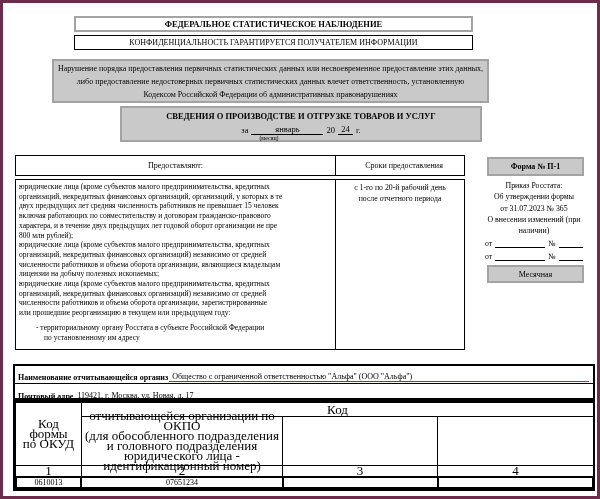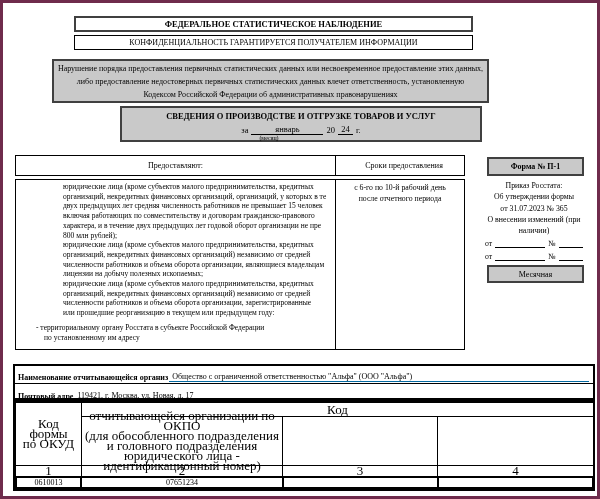--- a/index.html
+++ b/index.html
@@ -3,39 +3,39 @@
 <meta charset="utf-8">
 <style>
   html,body{margin:0;padding:0;background:#fff;}
   .page{
     position:relative;width:600px;height:499px;box-sizing:border-box;
     border:3px solid var(--frame,#6f2b4c);outline:1px solid var(--frame_light,#c77e9b);
     background:#fff;overflow:hidden;
     font-family:"Liberation Serif","DejaVu Serif",serif;color:#000;
   }
   .abs{position:absolute;box-sizing:border-box;}
-  .blackbox{border:2px solid #404040;display:flex;align-items:center;justify-content:center;text-align:center;}
+  .blackbox{border:2px solid #a3a3a3;display:flex;align-items:center;justify-content:center;text-align:center;}
   .thinbox{border:1.5px solid #000;display:flex;align-items:center;justify-content:center;text-align:center;}
   .graybg{background:var(--box_gray,#c9c9c9);}
   .fed{left:71px;top:13px;width:399px;height:16px;font-size:8.5px;font-weight:bold;}
   .conf{left:71px;top:32px;width:399px;height:15px;font-size:8px;border-width:1.5px;}
   .warn{left:49px;top:56px;width:437px;height:44px;font-size:8px;line-height:13px;flex-direction:column;justify-content:center;}
   .titlebox{left:117px;top:103px;width:362px;height:36px;padding-top:3px;text-align:center;}
   .title-l1{font-size:8.5px;font-weight:bold;}
   .period{font-size:8.5px;margin-top:3px;display:flex;justify-content:center;align-items:flex-end;gap:3px;}
   .uline{border-bottom:1px solid #000;display:inline-block;text-align:center;}
   .month-line{width:72px;}
   .year-line{width:15px;}
   .caption{font-size:6px;transform:translateX(-32px);}
   .hcell{font-size:8px;}
   .h1{left:12px;top:152px;width:321px;height:21px;}
   .h2{left:332px;top:152px;width:130px;height:21px;padding-left:8px;}
   .b1{left:12px;top:176px;width:321px;height:171px;border:1.5px solid #000;padding:2px 1px 0 3px;overflow:hidden;}
   .b2{left:332px;top:176px;width:130px;height:171px;border:1.5px solid #000;padding:3px 2px 0 2px;text-align:center;font-size:7.8px;line-height:10.5px;}
-  .pline{font-size:7.5px;line-height:9.7px;white-space:nowrap;overflow:hidden;margin-left:44px;}
+  .pline{font-size:7.5px;line-height:9.7px;white-space:nowrap;overflow:hidden;}
   .bullet1{font-size:7.5px;line-height:9.7px;white-space:nowrap;margin-top:5px;padding-left:17px;}
   .bullet2{font-size:7.5px;line-height:9.7px;white-space:nowrap;padding-left:25px;}
   .formbox{left:484px;top:154px;width:97px;height:19px;font-size:8px;font-weight:bold;}
   .orderblk{left:467px;top:177px;width:128px;text-align:center;font-size:7.8px;line-height:11.3px;}
   .otrow{left:482px;width:104px;height:12px;display:flex;align-items:flex-end;gap:3px;font-size:7.8px;}
   .otline{width:50px;border-bottom:1px solid #000;height:9px;}
   .numline{width:24px;border-bottom:1px solid #000;height:9px;}
   .monthbox{left:484px;top:262px;width:97px;height:18px;font-size:8px;}
   .orgbox{left:10px;top:361px;width:582px;height:36px;border:2px solid #000;}
   .orgrow{display:flex;align-items:flex-end;height:18px;box-sizing:border-box;padding:0 4px 1px 3px;}
@@ -103,21 +103,21 @@
         <div class="pline">юридические лица (кроме субъектов малого предпринимательства, кредитных</div>
         <div class="pline">организаций, некредитных финансовых организаций) независимо от средней</div>
         <div class="pline">численности работников и объема оборота организации, зарегистрированные</div>
         <div class="pline">или прошедшие реорганизацию в текущем или предыдущем году:</div>
       </div>
     <div class="bullet1">- территориальному органу Росстата в субъекте Российской Федерации</div>
     <div class="bullet2">по установленному им адресу</div>
   </div>
 
   <div class="abs b2">
-      <div>с 6-го по 10-й рабочий день</div>
+      <div>с 1-го по 20-й рабочий день</div>
       <div>после отчетного периода</div>
     </div>
 
   <div class="abs blackbox graybg formbox">
     <span>Форма № П-1</span>
   </div>
 
   <div class="abs orderblk">
       <div>Приказ Росстата:</div>
       <div>Об утверждении формы</div>

